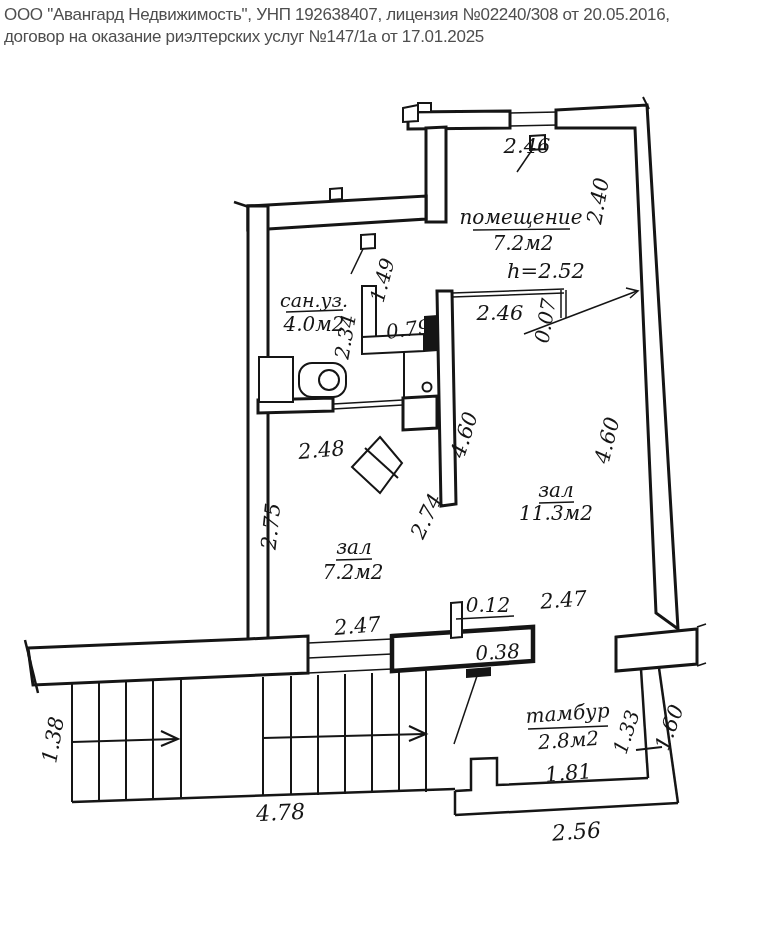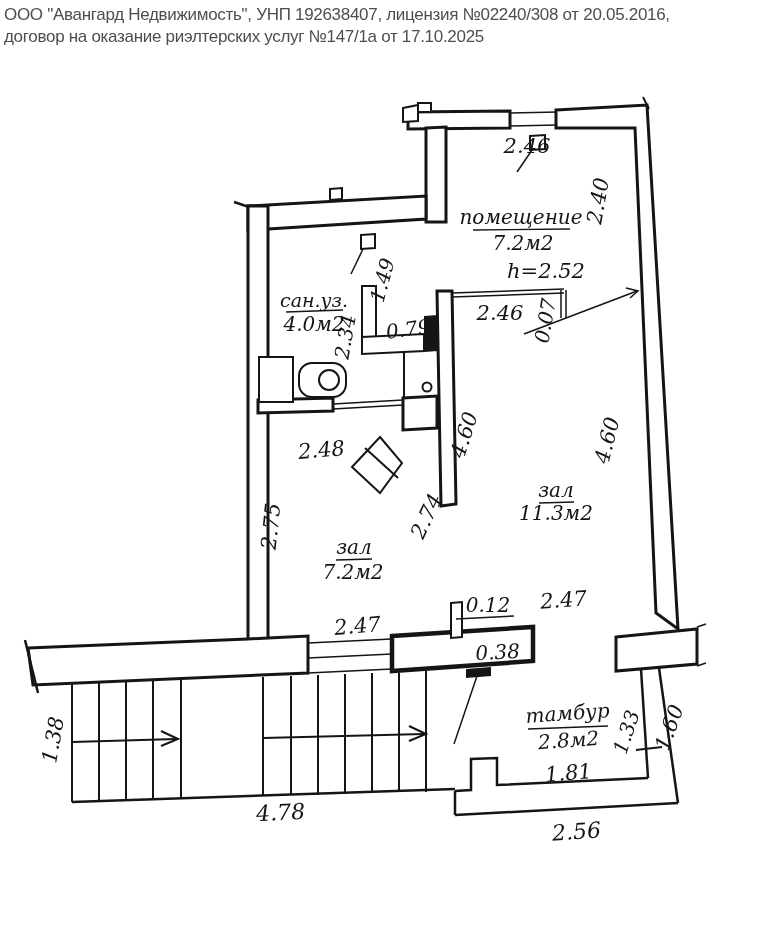--- a/index.html
+++ b/index.html
@@ -19,21 +19,21 @@
        font-style:italic;font-size:20px;}
   .t21{font-size:21px;} .t19{font-size:19px;} .t22{font-size:22px;}
   .u{stroke:#151515;stroke-width:1.4;}
 </style>
 </head>
 <body>
 
 <div class="page">
   <div class="header">
     <div>ООО "Авангард Недвижимость", УНП 192638407, лицензия №02240/308 от 20.05.2016,</div>
-    <div>договор на оказание риэлтерских услуг №147/1а от 17.10.2025</div>
+    <div>договор на оказание риэлтерских услуг №147/1а от 17.01.2025</div>
   </div>
 
   <svg width="771" height="945" viewBox="0 0 771 945">
 
     <g>
 
       <polygon class="wall" points="408,112 510,111 510,128 408,129"></polygon>
       <polygon class="thin" points="418,103 431,103 431,112 418,112"></polygon>
       <polygon class="thin" points="403,108 418,105 418,121 403,122"></polygon>
 

